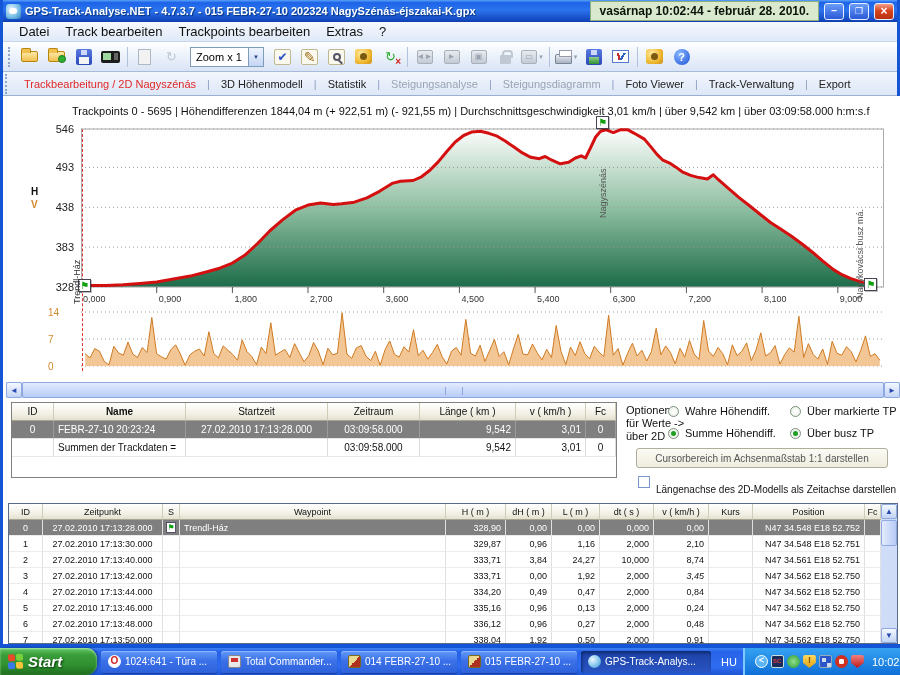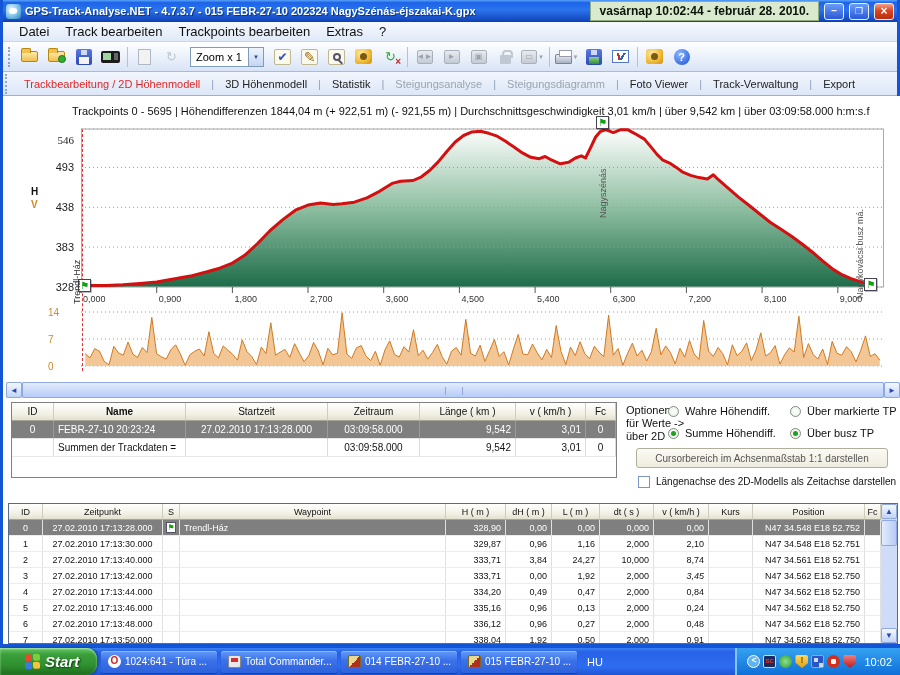--- a/index.html
+++ b/index.html
@@ -98,36 +98,36 @@
 .cell { font-size:10px; color:#111; height:18px; display:flex; align-items:center; padding:0 4px; border-right:1px solid #dcdcdc; border-bottom:1px solid #e8e8e8; overflow:hidden; white-space:nowrap; }
 .trow.sel .cell { background:#7f7f7f; color:#fff; border-right-color:#9a9a9a; }
 .al-r { justify-content:flex-end; } .al-c { justify-content:center; } .al-l { justify-content:flex-start; }
 #optzone { position:absolute; left:612px; top:0; right:0; bottom:0; font-size:11px; color:#111; }
 .optline { position:absolute; left:8px; white-space:nowrap; }
 .radio { position:absolute; width:11px; height:11px; border-radius:50%; border:1px solid #7a927a; background:radial-gradient(#fff,#e6eee6); }
 .radio.on::after { content:""; position:absolute; left:2px; top:2px; width:5px; height:5px; border-radius:50%; background:#1fa01f; }
 .rlabel { position:absolute; white-space:nowrap; }
 #opt-button { position:absolute; left:18px; top:48px; width:252px; height:20px; background:linear-gradient(#fbfaf4,#efeddf); border:1px solid #b0ae9c; border-radius:3px; font-size:10px; color:#555; display:flex; align-items:center; justify-content:center; }
 .checkbox { position:absolute; left:20px; top:76px; width:12px; height:12px; background:#fff; border:1px solid #7a96c8; }
-#cb-label { position:absolute; left:38px; top:76px; font-size:10px; color:#111; white-space:nowrap; }
+#cb-label { position:absolute; left:38px; top:84px; font-size:10px; color:#111; white-space:nowrap; }
 
 #ptable { position:absolute; left:2px; top:407px; width:890px; height:141px; border:1px solid #5a6a8a; background:#fff; overflow:hidden; }
 .phcell { background:linear-gradient(#ffffff,#f2f0e4 65%,#e3e0cf); border-right:1px solid #cfccba; border-bottom:1px solid #a8a494; font-size:9px; color:#111; display:flex; align-items:center; justify-content:center; height:16px; overflow:hidden; }
 .pcell { font-size:9px; color:#111; height:16px; display:flex; align-items:center; padding:0 4px; border-right:1px solid #e0e0e0; border-bottom:1px solid #ececec; overflow:hidden; white-space:nowrap; }
 .prow { display:flex; }
 .prow.sel .pcell { background:#7f7f7f; color:#fff; }
 .miniflag { width:11px; height:11px; background:#fff; border:1px solid #556; font-size:8px; line-height:9px; text-align:center; }
 .miniflag::before { content:"⚑"; color:#0fa00f; }
 #vscroll { position:absolute; right:0; top:0; width:16px; height:139px; background:#cfdcf8; }
 .vs-up { position:absolute; top:0; left:0; width:16px; height:15px; }
 .vs-dn { position:absolute; bottom:0; left:0; width:16px; height:15px; }
 .sb-thumb-v { position:absolute; left:0; top:16px; width:16px; height:26px; background:linear-gradient(90deg,#e4ecfe,#b6cbf6); border:1px solid #8fa8e0; border-radius:2px; }
 
 #taskbar { position:absolute; left:0; top:648px; width:900px; height:27px; background:linear-gradient(#3c81f4 0%,#2763e8 14%,#2e6cf0 70%,#1d55d4 100%); display:flex; align-items:center; }
-#startbtn { width:97px; height:27px; border-radius:0 11px 11px 0; background:linear-gradient(#63c763 0%,#3a9e3a 25%,#2f8f2f 65%,#1e6e1e 100%); display:flex; align-items:center; padding-left:25px; gap:5px; box-shadow:inset 0 1px 2px #a8e4a8, 2px 0 3px rgba(0,0,0,.3); flex:0 0 auto; }
+#startbtn { width:97px; height:27px; border-radius:0 11px 11px 0; background:linear-gradient(#63c763 0%,#3a9e3a 25%,#2f8f2f 65%,#1e6e1e 100%); display:flex; align-items:center; padding-left:8px; gap:5px; box-shadow:inset 0 1px 2px #a8e4a8, 2px 0 3px rgba(0,0,0,.3); flex:0 0 auto; }
 #startlogo { width:15px; height:15px; display:grid; grid-template-columns:7px 7px; grid-template-rows:7px 7px; gap:1px; transform:skewY(-4deg); }
 #startlogo i { border-radius:1px 3px 1px 3px; } 
 #startlogo i:nth-child(1){background:#e84a2a;} #startlogo i:nth-child(2){background:#7ad03a;}
 #startlogo i:nth-child(3){background:#3a7ae8;} #startlogo i:nth-child(4){background:#f8c23a;}
 #startbtn span { color:#fff; font-weight:bold; font-style:italic; font-size:15px; text-shadow:1px 1px 2px #043a04; }
 .task { width:116px; height:22px; margin-left:4px; border-radius:3px; background:linear-gradient(#639af8,#3a70e8 45%,#2e62dc); box-shadow:inset 0 1px 0 #8ab4fc, 0 1px 1px #1a3f9a; display:flex; align-items:center; gap:4px; padding:0 7px; color:#fff; font-size:10px; white-space:nowrap; overflow:hidden; flex:0 0 auto; }
 .task.active { width:130px; background:linear-gradient(#1c41a4,#2a55c4); box-shadow:inset 1px 2px 3px #0d2a70; }
 .tico { width:13px; height:13px; border-radius:2px; flex:0 0 auto; position:relative; }
 .tico.opera { background:#fff; border-radius:50%; }
 .tico.opera::before { content:"O"; position:absolute; left:2.5px; top:0px; color:#d02020; font-weight:bold; font-size:10px; }
@@ -253,21 +253,21 @@
       <div class="tbtn">
           <span class="ic-yellow"></span>
         </div>
       <div class="tbtn">
           <span class="ic-help"></span>
         </div>
     </div>
 
     <div id="tabbar">
       <div class="grip"></div>
-    <div class="tab active">Trackbearbeitung / 2D Höhenmodell</div>
+    <div class="tab active">Trackbearbeitung / 2D Nagyszénás</div>
         <div class="tabsep">|</div>
         <div class="tab">3D Höhenmodell</div>
         <div class="tabsep">|</div>
         <div class="tab">Statistik</div>
         <div class="tabsep">|</div>
         <div class="tab disabled">Steigungsanalyse</div>
         <div class="tabsep">|</div>
         <div class="tab disabled">Steigungsdiagramm</div>
         <div class="tabsep">|</div>
         <div class="tab">Foto Viewer</div>
@@ -315,21 +315,21 @@
             <text x="456.1" y="178" class="xtick">5,400</text>
             <line x1="529.7" x2="529.7" y1="163" y2="169" stroke="#555"></line>
             <text x="531.7" y="178" class="xtick">6,300</text>
             <line x1="605.4" x2="605.4" y1="163" y2="169" stroke="#555"></line>
             <text x="607.4" y="178" class="xtick">7,200</text>
             <line x1="681.1" x2="681.1" y1="163" y2="169" stroke="#555"></line>
             <text x="683.1" y="178" class="xtick">8,100</text>
             <line x1="756.8" x2="756.8" y1="163" y2="169" stroke="#555"></line>
             <text x="758.8" y="178" class="xtick">9,000</text>
           </svg>
-          <div class="ylab" style="top: 38px; font-family: Liberation Serif, serif;">546</div>
+          <div class="ylab" style="top: 27px;">546</div>
           <div class="ylab" style="top: 65.4128px;">493</div>
           <div class="ylab" style="top: 105.275px;">438</div>
           <div class="ylab" style="top: 145.138px;">383</div>
           <div class="ylab" style="top: 185px;">328</div>
           <div class="flagbox" style="left: 72.2042px; top: 183.275px;"></div>
           <div class="flagbox" style="left: 590.16px; top: 19.7248px;"></div>
           <div class="flagbox" style="left: 858.387px; top: 181.826px;"></div>
           <div class="vlabel" style="left: 66.2042px; top: 118px; height: 90px; color: rgb(51, 51, 51);">Trendl-Ház</div>
           <div class="vlabel" style="left: 592.16px; top: 44px; height: 78px;">Nagyszénás</div>
           <div class="vlabel" style="left: 849.387px; top: 98px; height: 105px;">Nagykovácsi busz má.</div>
@@ -555,20 +555,24 @@
           <span>Total Commander...</span>
         </div>
         <div class="task">
           <span class="tico gpx"></span>
           <span>014 FEBR-27-10 ...</span>
         </div>
         <div class="task">
           <span class="tico gpx"></span>
           <span>015 FEBR-27-10 ...</span>
         </div>
+        <div class="task active">
+          <span class="tico gpsapp"></span>
+          <span>GPS-Track-Analys...</span>
+        </div>
       </div>
     <div id="lang">HU</div>
     <div id="tray">
       <div class="tray-ico t-chevron"></div>
         <div class="tray-ico t-monitor"></div>
         <div class="tray-ico t-green"></div>
         <div class="tray-ico t-shield-y"></div>
         <div class="tray-ico t-network"></div>
         <div class="tray-ico t-update"></div>
         <div class="tray-ico t-shield-r"></div>

